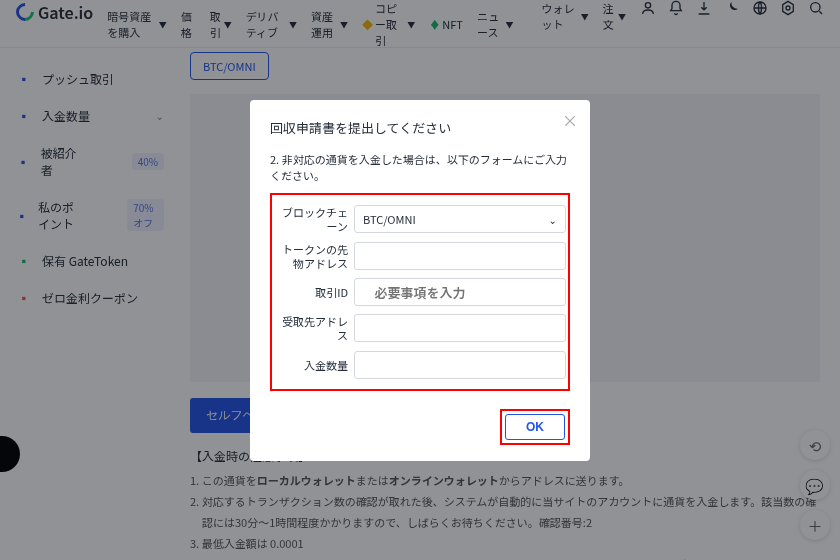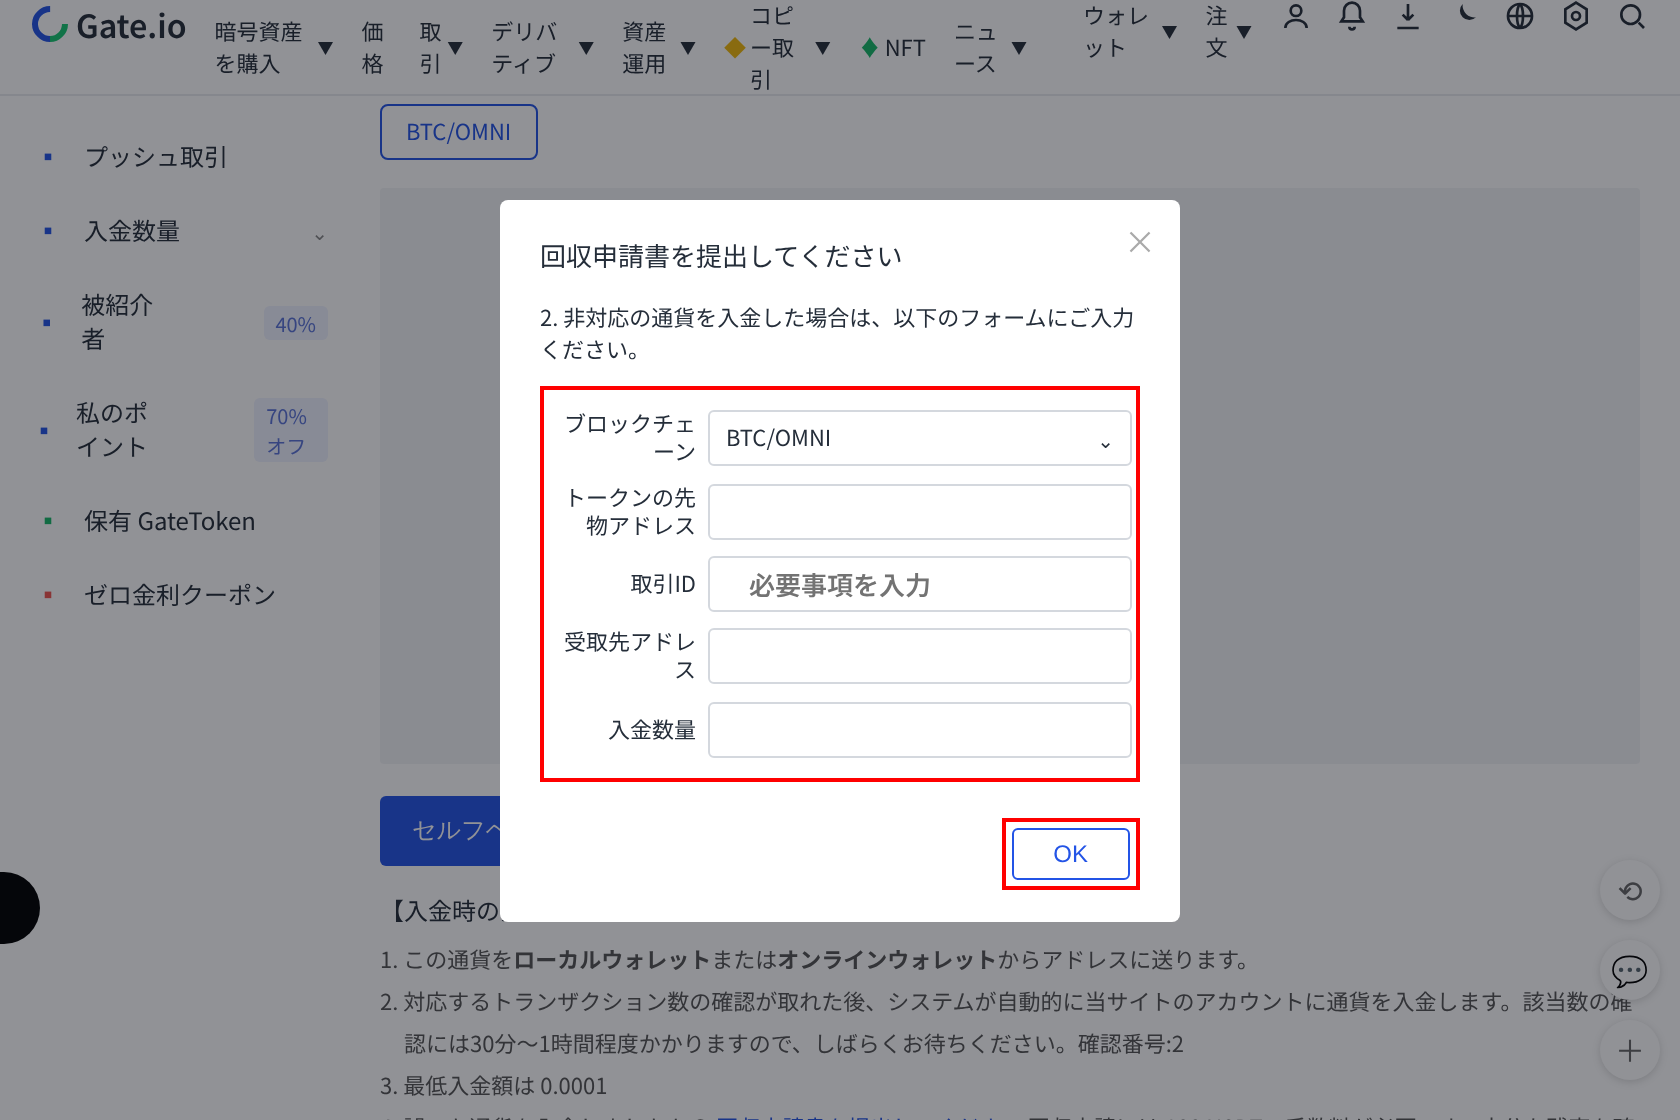--- a/index.html
+++ b/index.html
@@ -37,21 +37,21 @@
   .mtitle { font-size: 13px; margin-bottom: 14px; }
   .msubtitle { font-size: 11px; margin-bottom: 10px; }
   .redbox { border: 2px solid #f00; padding: 2px 2px; }
   .formrow { display: flex; align-items: center; margin: 8px 0; gap: 6px; }
   .formrow label { width: 74px; text-align: right; font-size: 11px; line-height: 1.3; }
   .formrow .fld { flex: 1; border: 1px solid #d4d8de; height: 28px; border-radius: 3px; display: flex; align-items: center; padding: 0 8px; font-size: 11px; position: relative; }
   .selcaret { margin-left: auto; font-size: 10px; }
   .annot { position: absolute; left: 50%; top: 50%; transform: translate(-50%, -50%); color: #737373; font-size: 13px; font-weight: 600; pointer-events:none; }
   .annot-wrap { position: relative; }
   .okbox { border: 2px solid #f00; display: inline-block; padding: 3px; float: right; margin-top: 18px; }
-  .okbtn { border: 1px solid #2354e6; color: #2354e6; background: #fff; padding: 5px 20px; border-radius: 3px; font-size: 12px; cursor: pointer; }
+  .okbtn { border: 1px solid #2354e6; color: #2354e6; background: #fff; padding: 5px 20px; border-radius: 3px; font-size: 12px; cursor: pointer; font-weight: bold; }
   .fabs { position: absolute; right: 10px; bottom: 20px; display: flex; flex-direction: column; gap: 10px; }
   .fab { width: 30px; height: 30px; border-radius: 50%; background: #fff; box-shadow: 0 1px 4px rgba(0,0,0,0.15); display: flex; align-items: center; justify-content: center; color: #666; font-size: 15px; cursor: pointer; }
   .blackdot { position: absolute; left: 0; bottom: 88px; width: 20px; height: 36px; background: #000; border-radius: 0 18px 18px 0; }
 </style>
 </head>
 <body>
 
 <div class="header">
   <div class="logo">
     <span class="logo-circle"></span>

